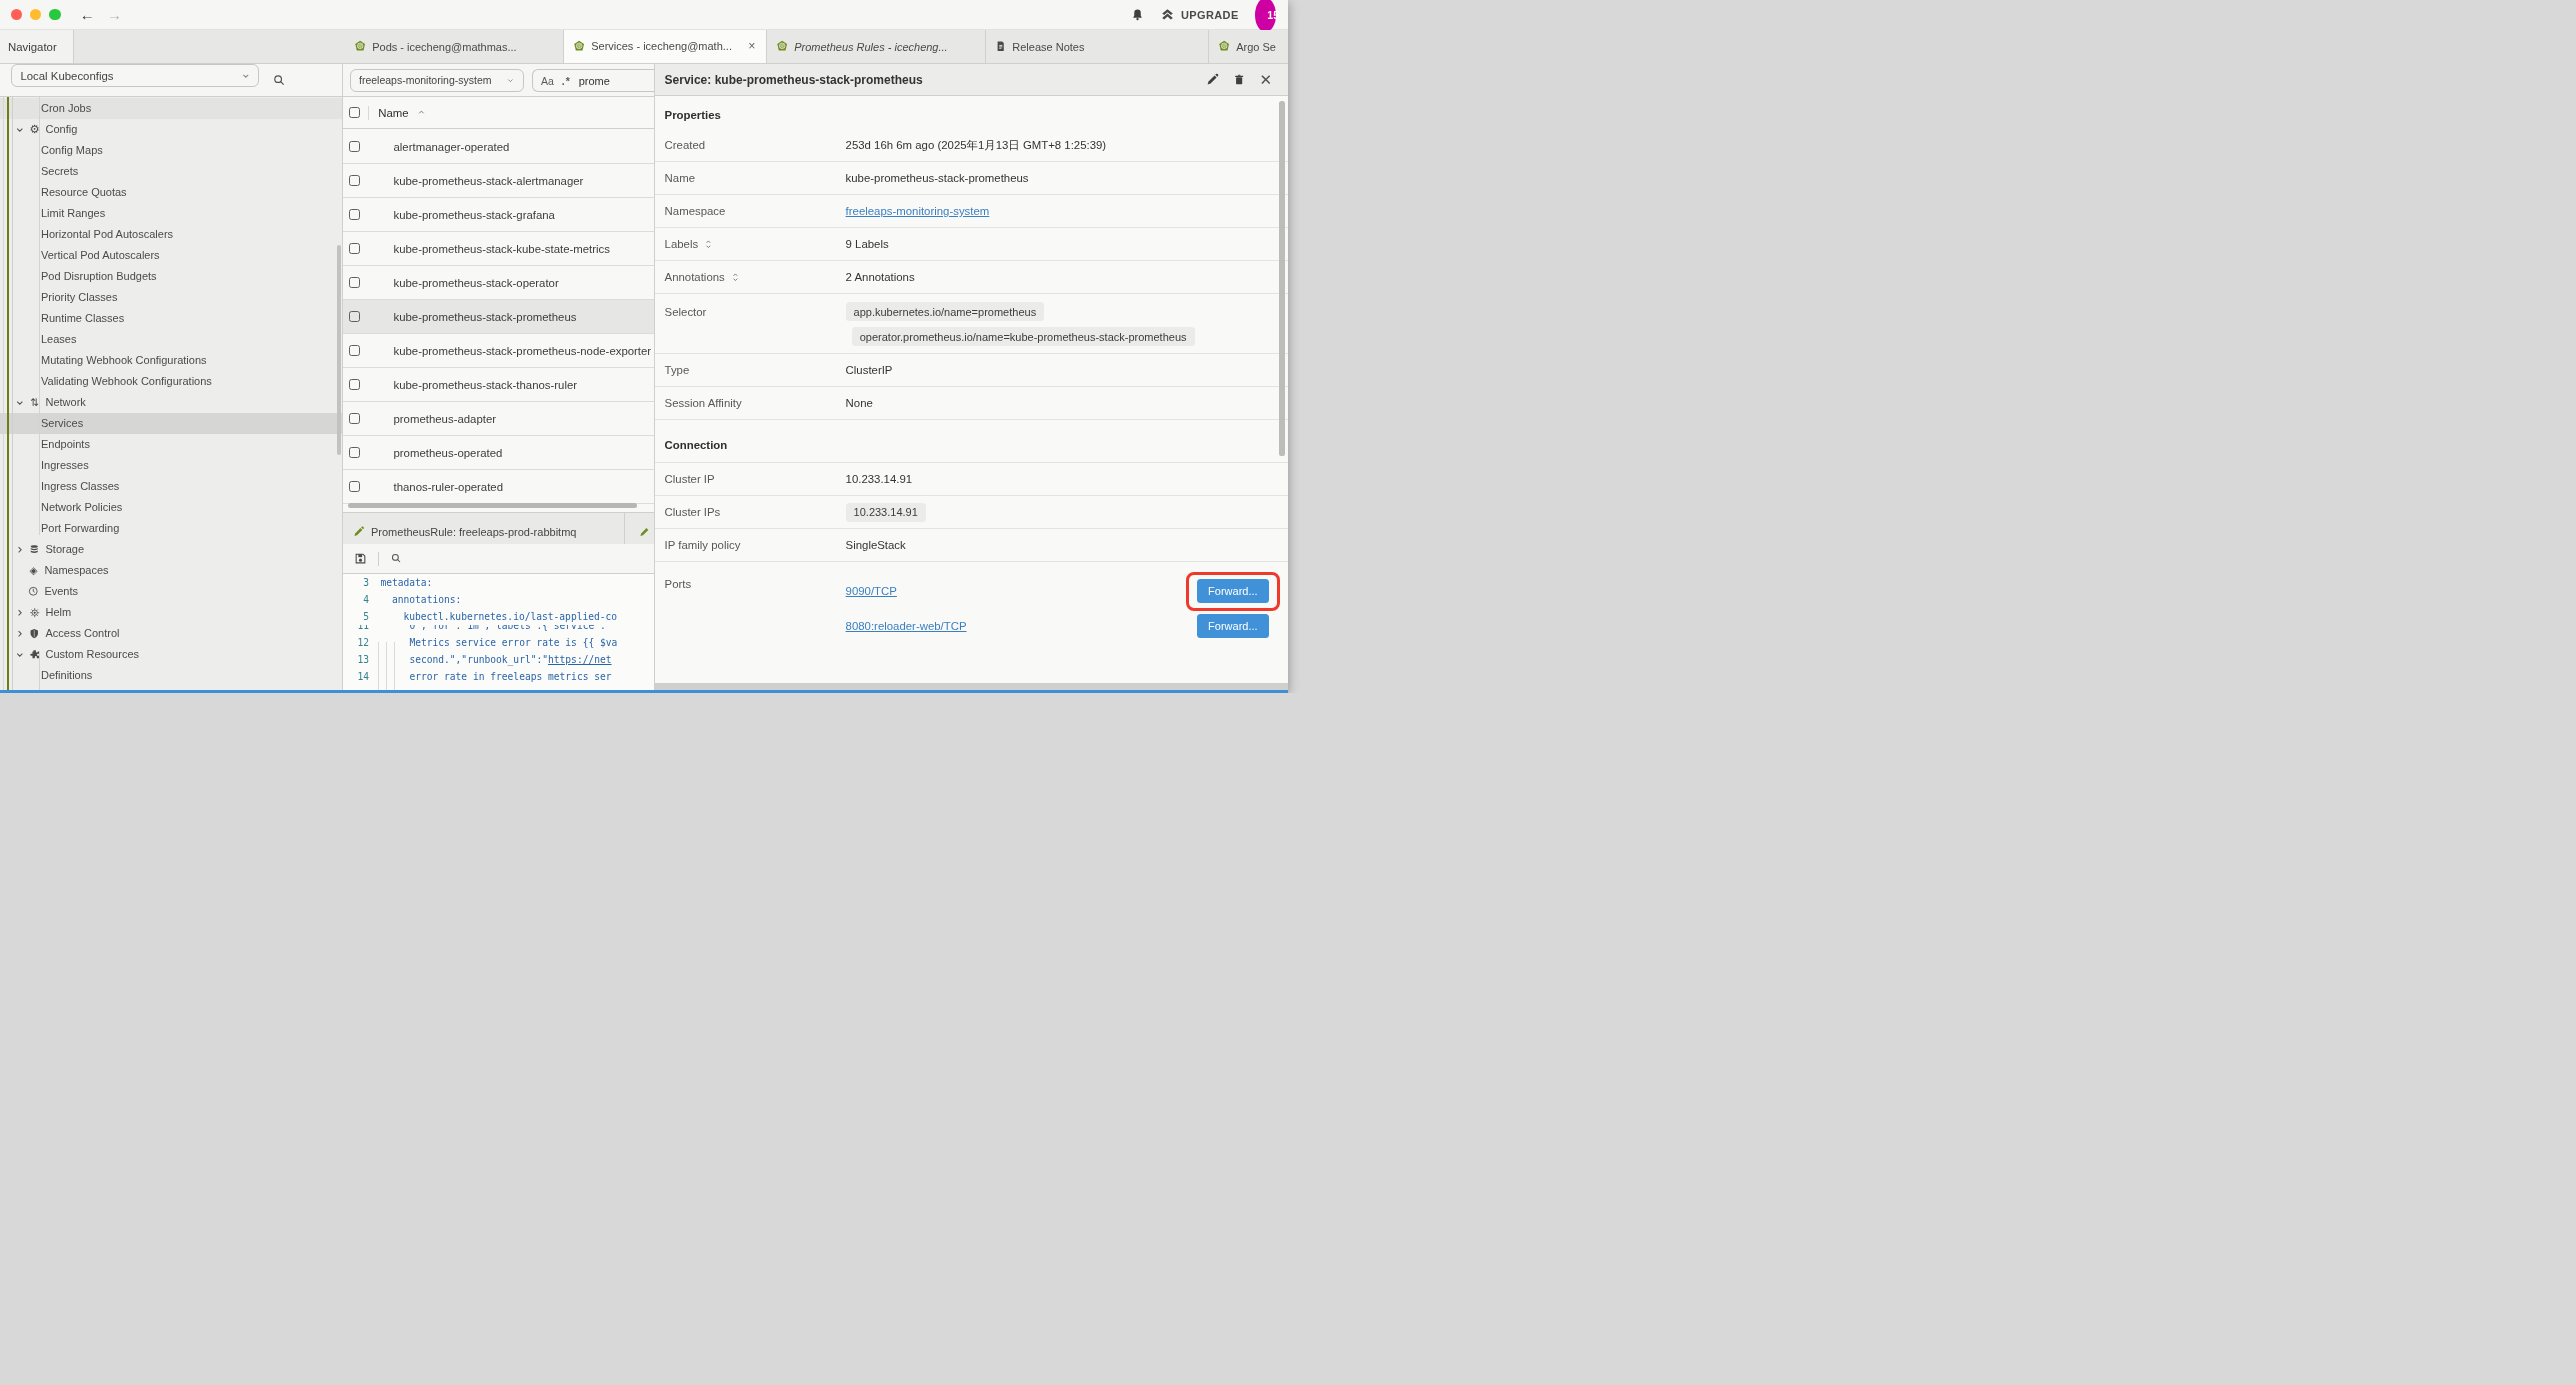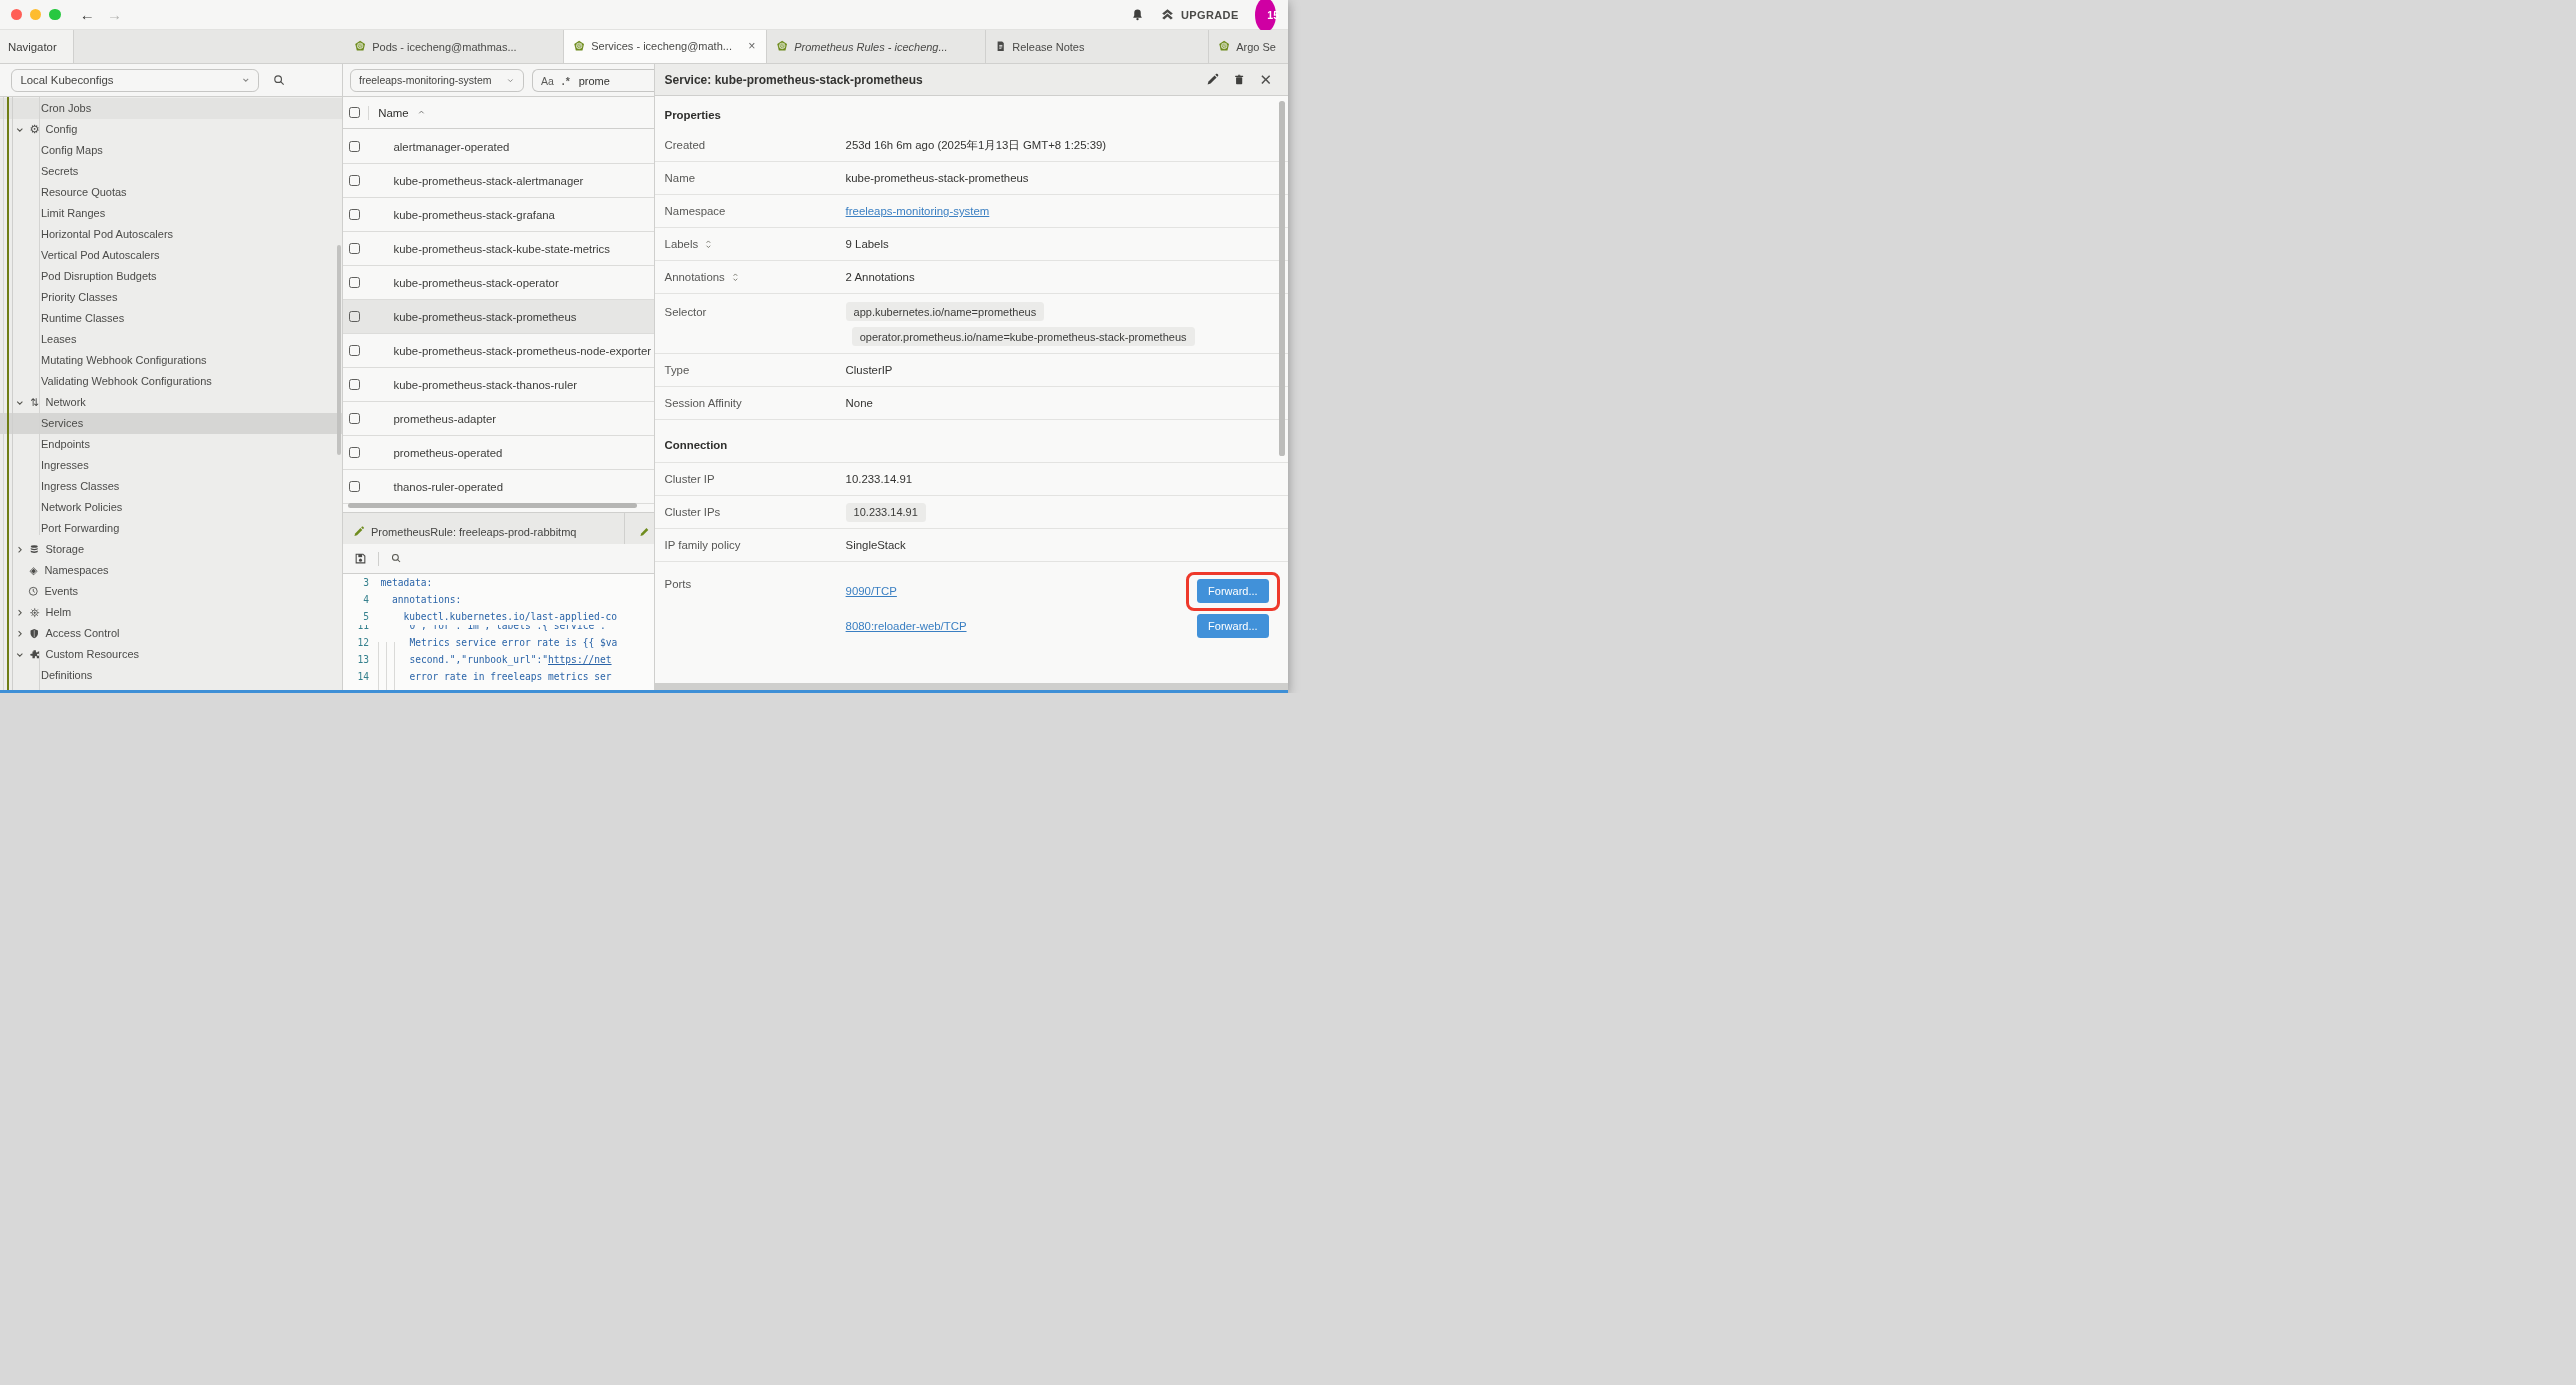--- a/index.html
+++ b/index.html
@@ -50,21 +50,21 @@
   
   .body-cols{position:absolute; left:0; top:64px; right:0; bottom:2.6px; display:flex;}
   .sidebar{width:343px; flex:none; border-right:0.9px solid var(--panel-border); background:var(--side-bg);
            display:flex; flex-direction:column; position:relative;}
   .middle{width:312px; flex:none; border-right:0.9px solid var(--panel-border); background:var(--list-bg);
           position:relative; overflow:hidden;}
   .detail{flex:1; background:var(--detail-bg); position:relative; overflow:hidden;}
 
   
   .kubeconfig-bar{height:33px; background:var(--titlebar); border-bottom:0.9px solid var(--panel-border);
-                  display:flex; align-items:center; flex:none;}
+                  display:flex; flex:none;}
   .select-box{height:23px; border:1.3px solid #c6c6c4; border-radius:6.1px; display:flex; align-items:center;
               padding:0 8px; color:#444442; background:transparent; font-size:11.4px;}
   .kubeconfig-select{margin-left:11.4px; width:248px;}
   .select-box .chev{margin-left:auto; color:#8a8a88;}
   .bar-search{margin-left:12.3px;}
   .tree{flex:1; position:relative; overflow:hidden; padding-top:0.9px;}
   .guide{position:absolute; top:0; bottom:0; width:0.9px; background:#d6d6d4; z-index:2; pointer-events:none;}
   .guide.g1{left:2.6px;} .guide.g3{left:12.3px; background:#cfcfcd;}
   .guide.olive{left:7px; width:1.8px; background:#6f7d15;}
   .guide.child{left:39px; background:#d4d4d2; bottom:auto; height:438px;}

